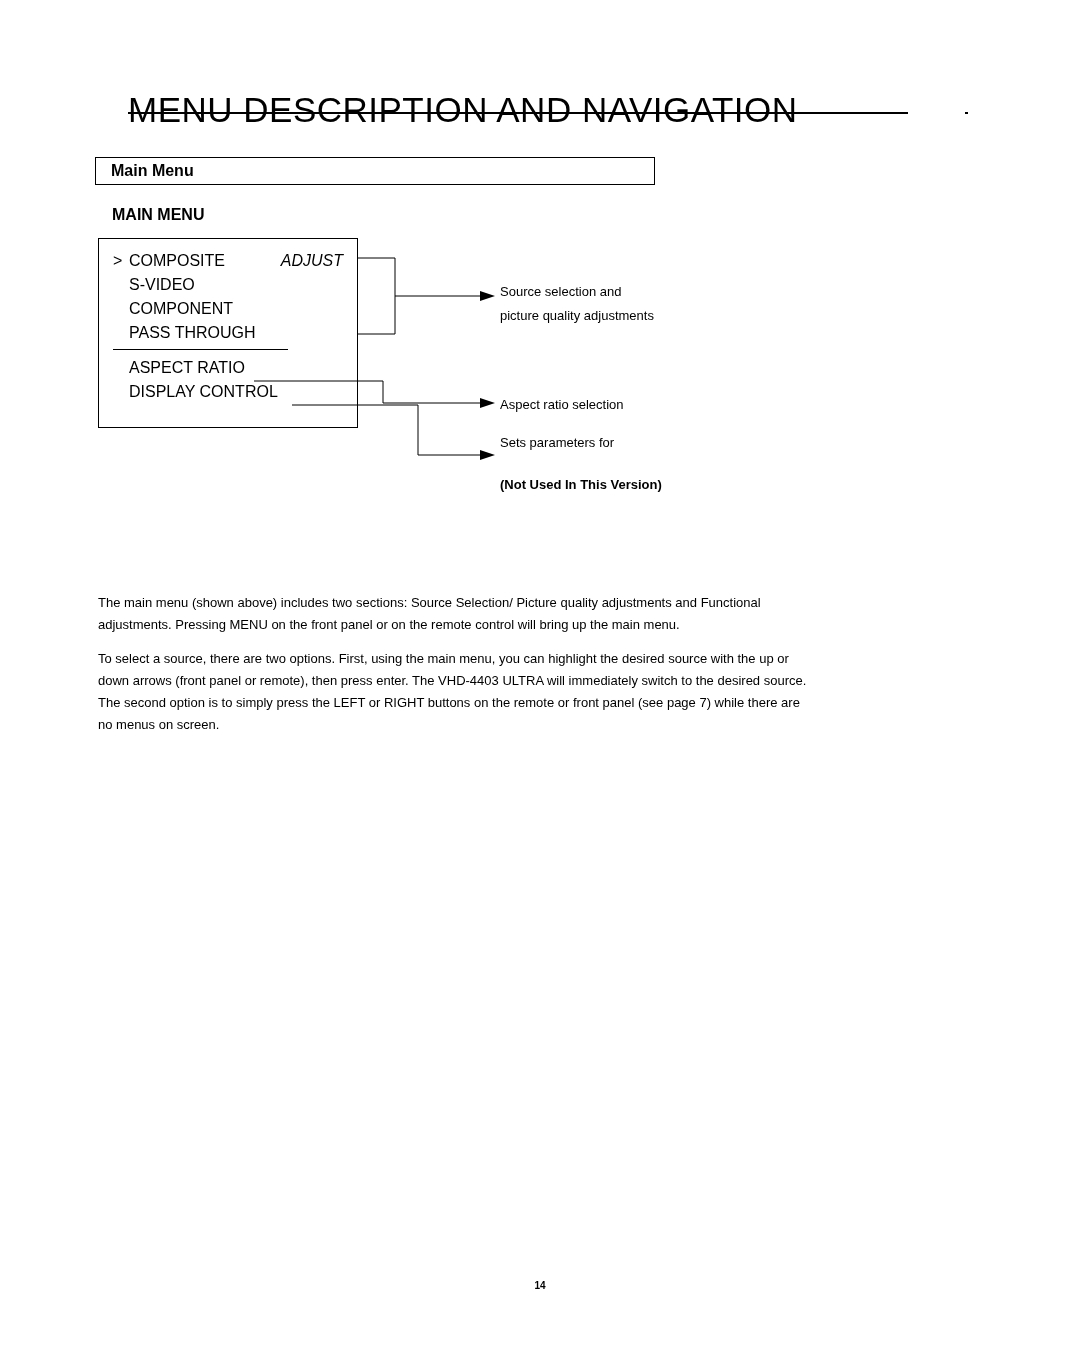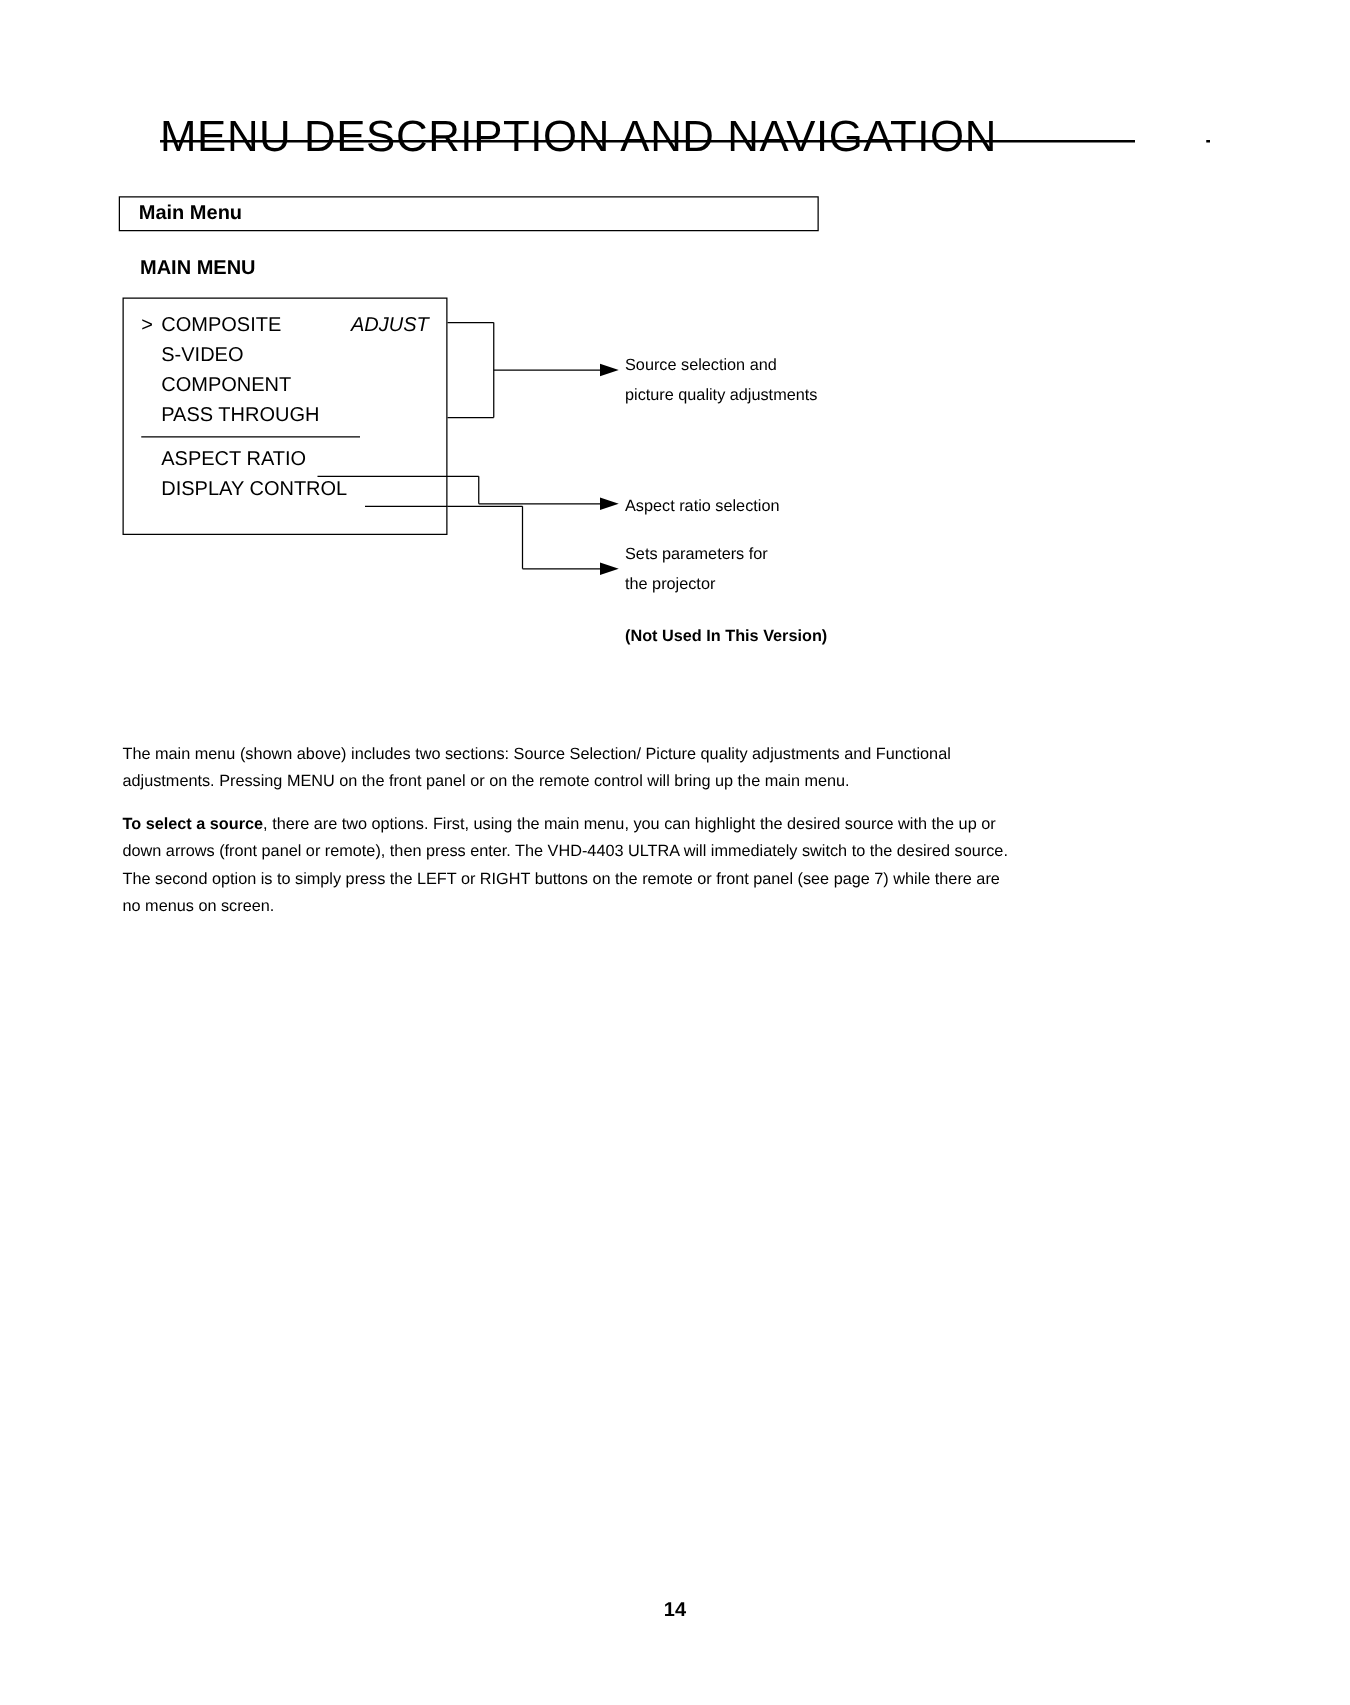--- a/index.html
+++ b/index.html
@@ -98,29 +98,29 @@
       left: 98px;
       top: 592px;
       width: 710px;
       font-size: 13px;
       line-height: 22px;
     }
     .body-text p {
       margin-bottom: 12px;
     }
     .body-text strong {
-      font-weight: bold;
+      font-weight: normal;
     }
     .page-number {
       position: absolute;
       left: 0;
       width: 1080px;
       top: 1280px;
       text-align: center;
-      font-size: 16px;
+      font-size: 10px;
       font-weight: bold;
     }
     svg.connectors {
       position: absolute;
       left: 0;
       top: 0;
       width: 1080px;
       height: 1364px;
       pointer-events: none;
     }
@@ -196,21 +196,20 @@
 
 <div class="annotation annotation-1">
   <div>Source selection and</div>
   <div>picture quality adjustments</div>
 </div>
 
 <div class="annotation annotation-2">Aspect ratio selection</div>
 
 <div class="annotation annotation-3">
   <div>Sets parameters for</div>
-  <div>the projector</div>
   <div class="note">(Not Used In This Version)</div>
 </div>
 
 <div class="body-text">
   <p>The main menu (shown above) includes two sections: Source Selection/ Picture quality adjustments and Functional adjustments. Pressing MENU on the front panel or on the remote control will bring up the main menu.</p>
   <p>
     <strong>To select a source</strong><span>, there are two options. First, using the main menu, you can highlight the desired source with the up or down arrows (front panel or remote), then press enter. The VHD-4403 ULTRA will immediately switch to the desired source. The second option is to simply press the LEFT or RIGHT buttons on the remote or front panel (see page 7) while there are no menus on screen.</span>
   </p>
 </div>
 

